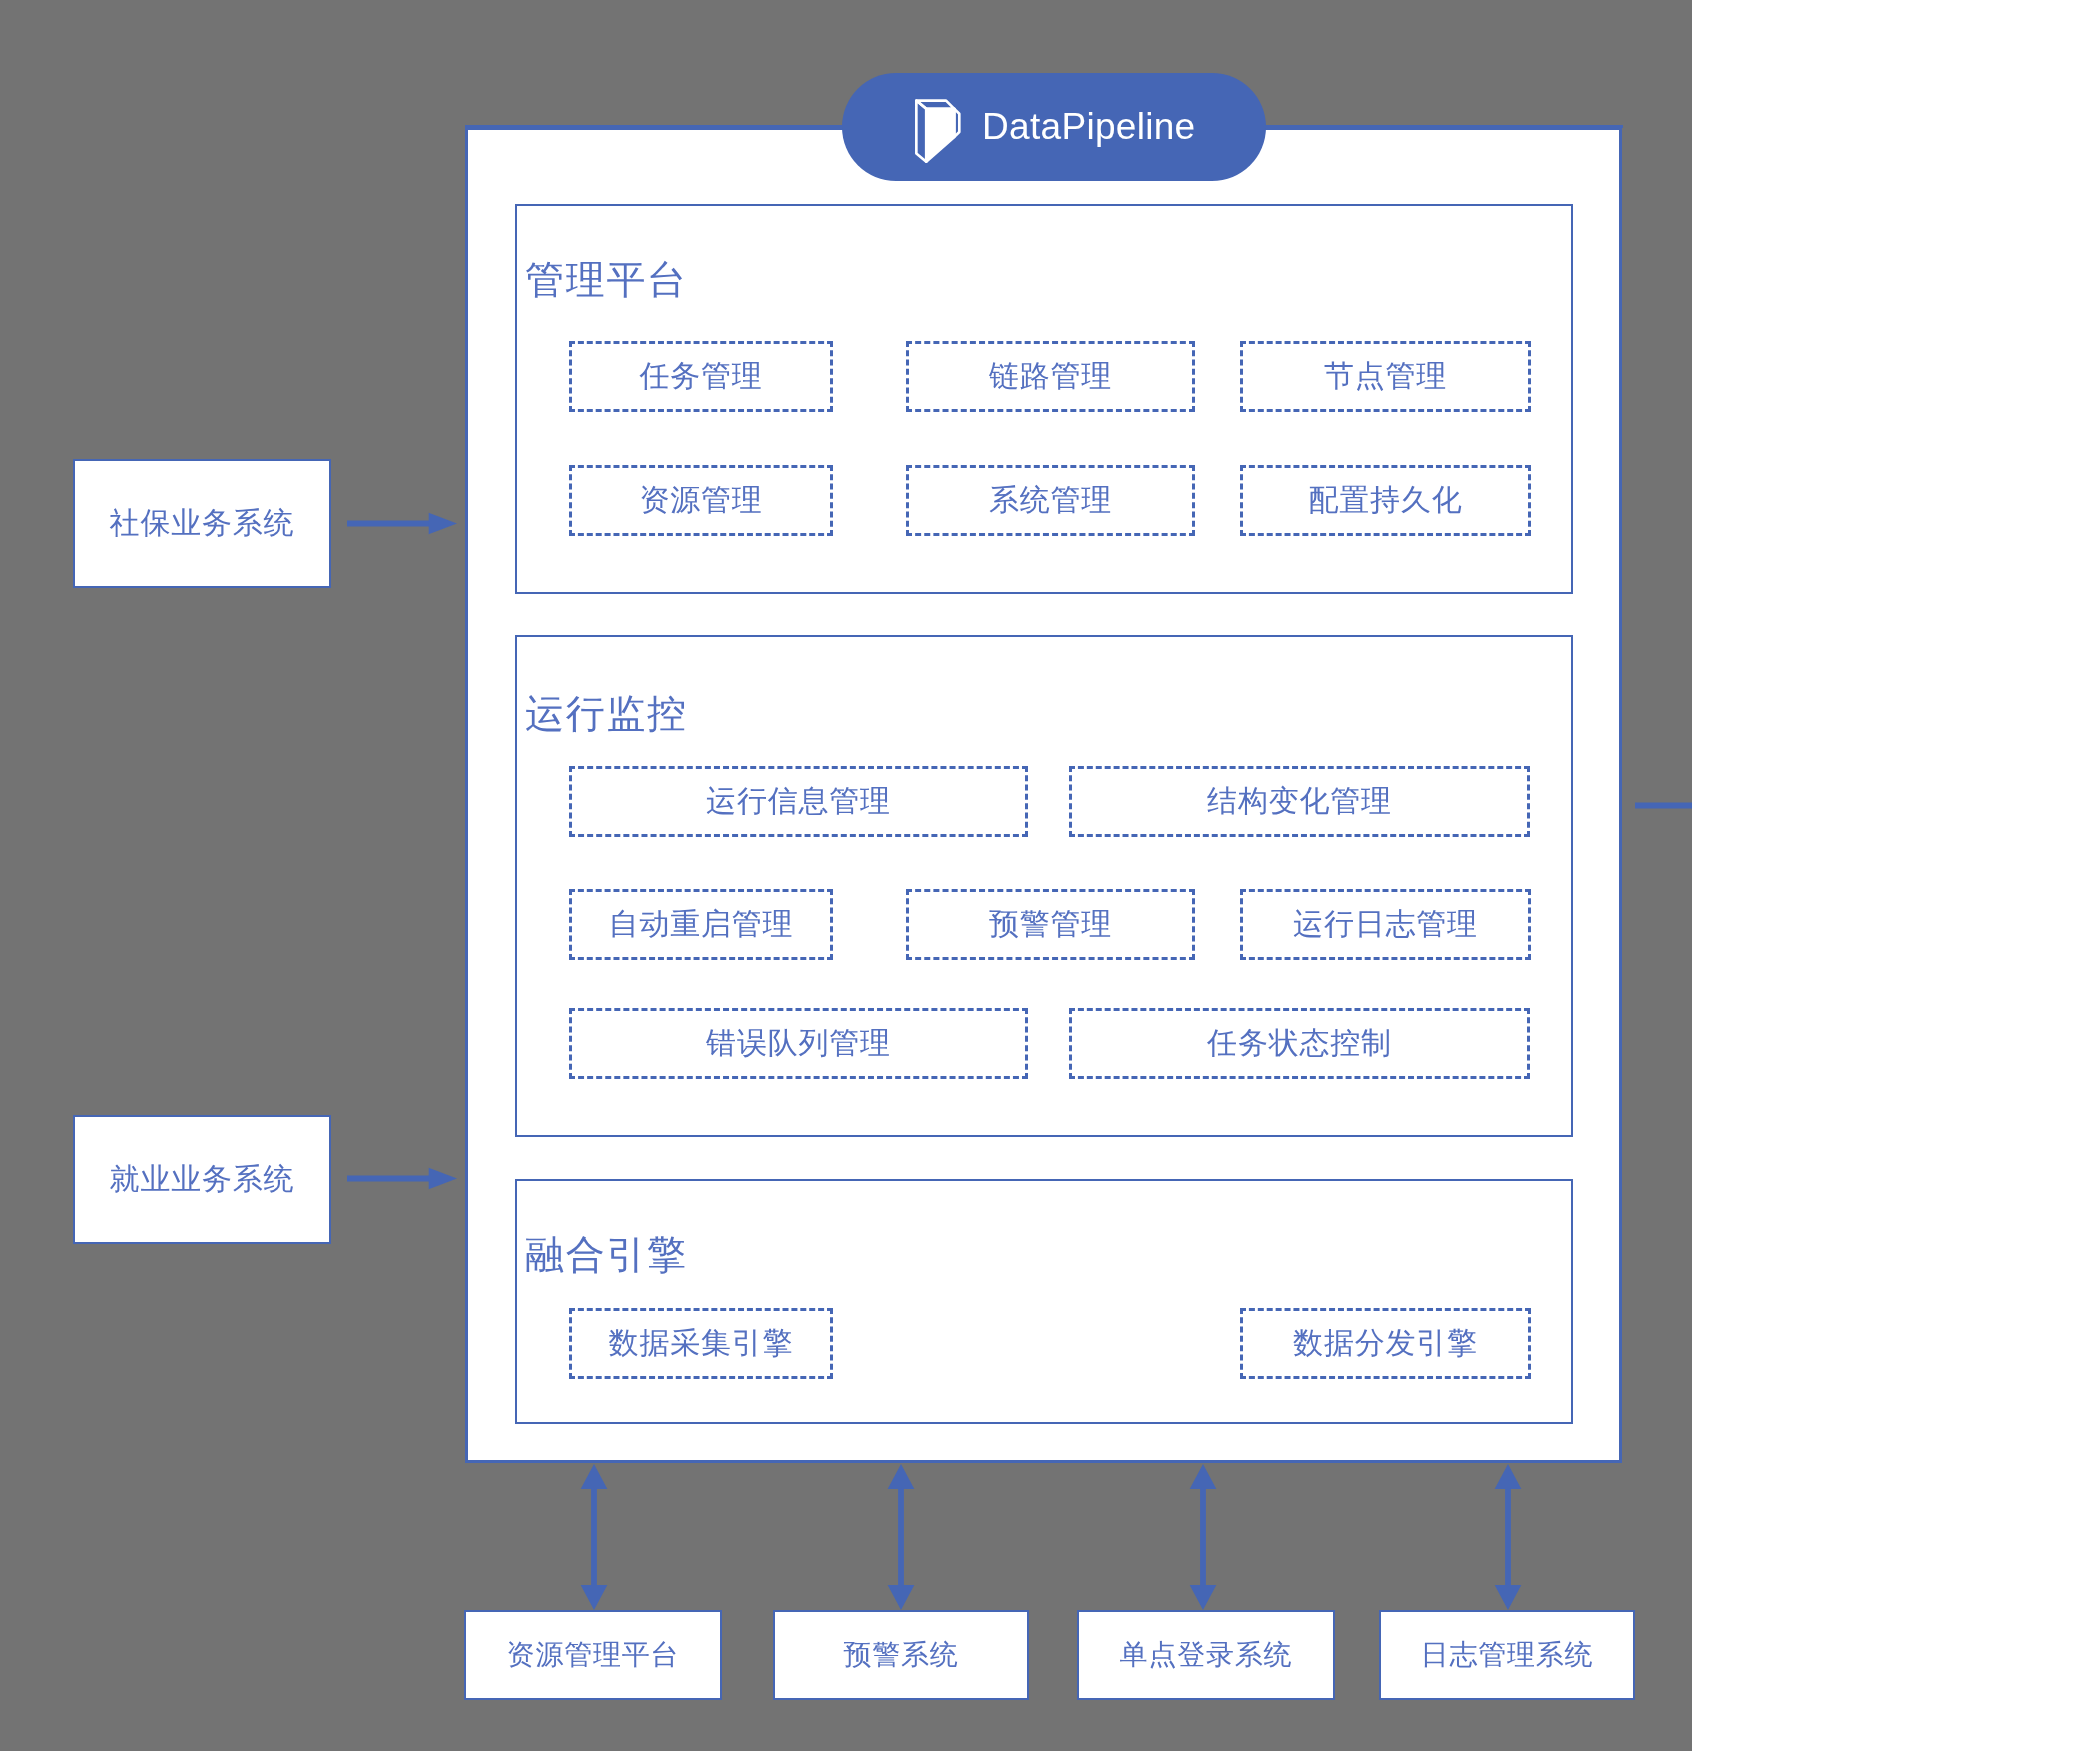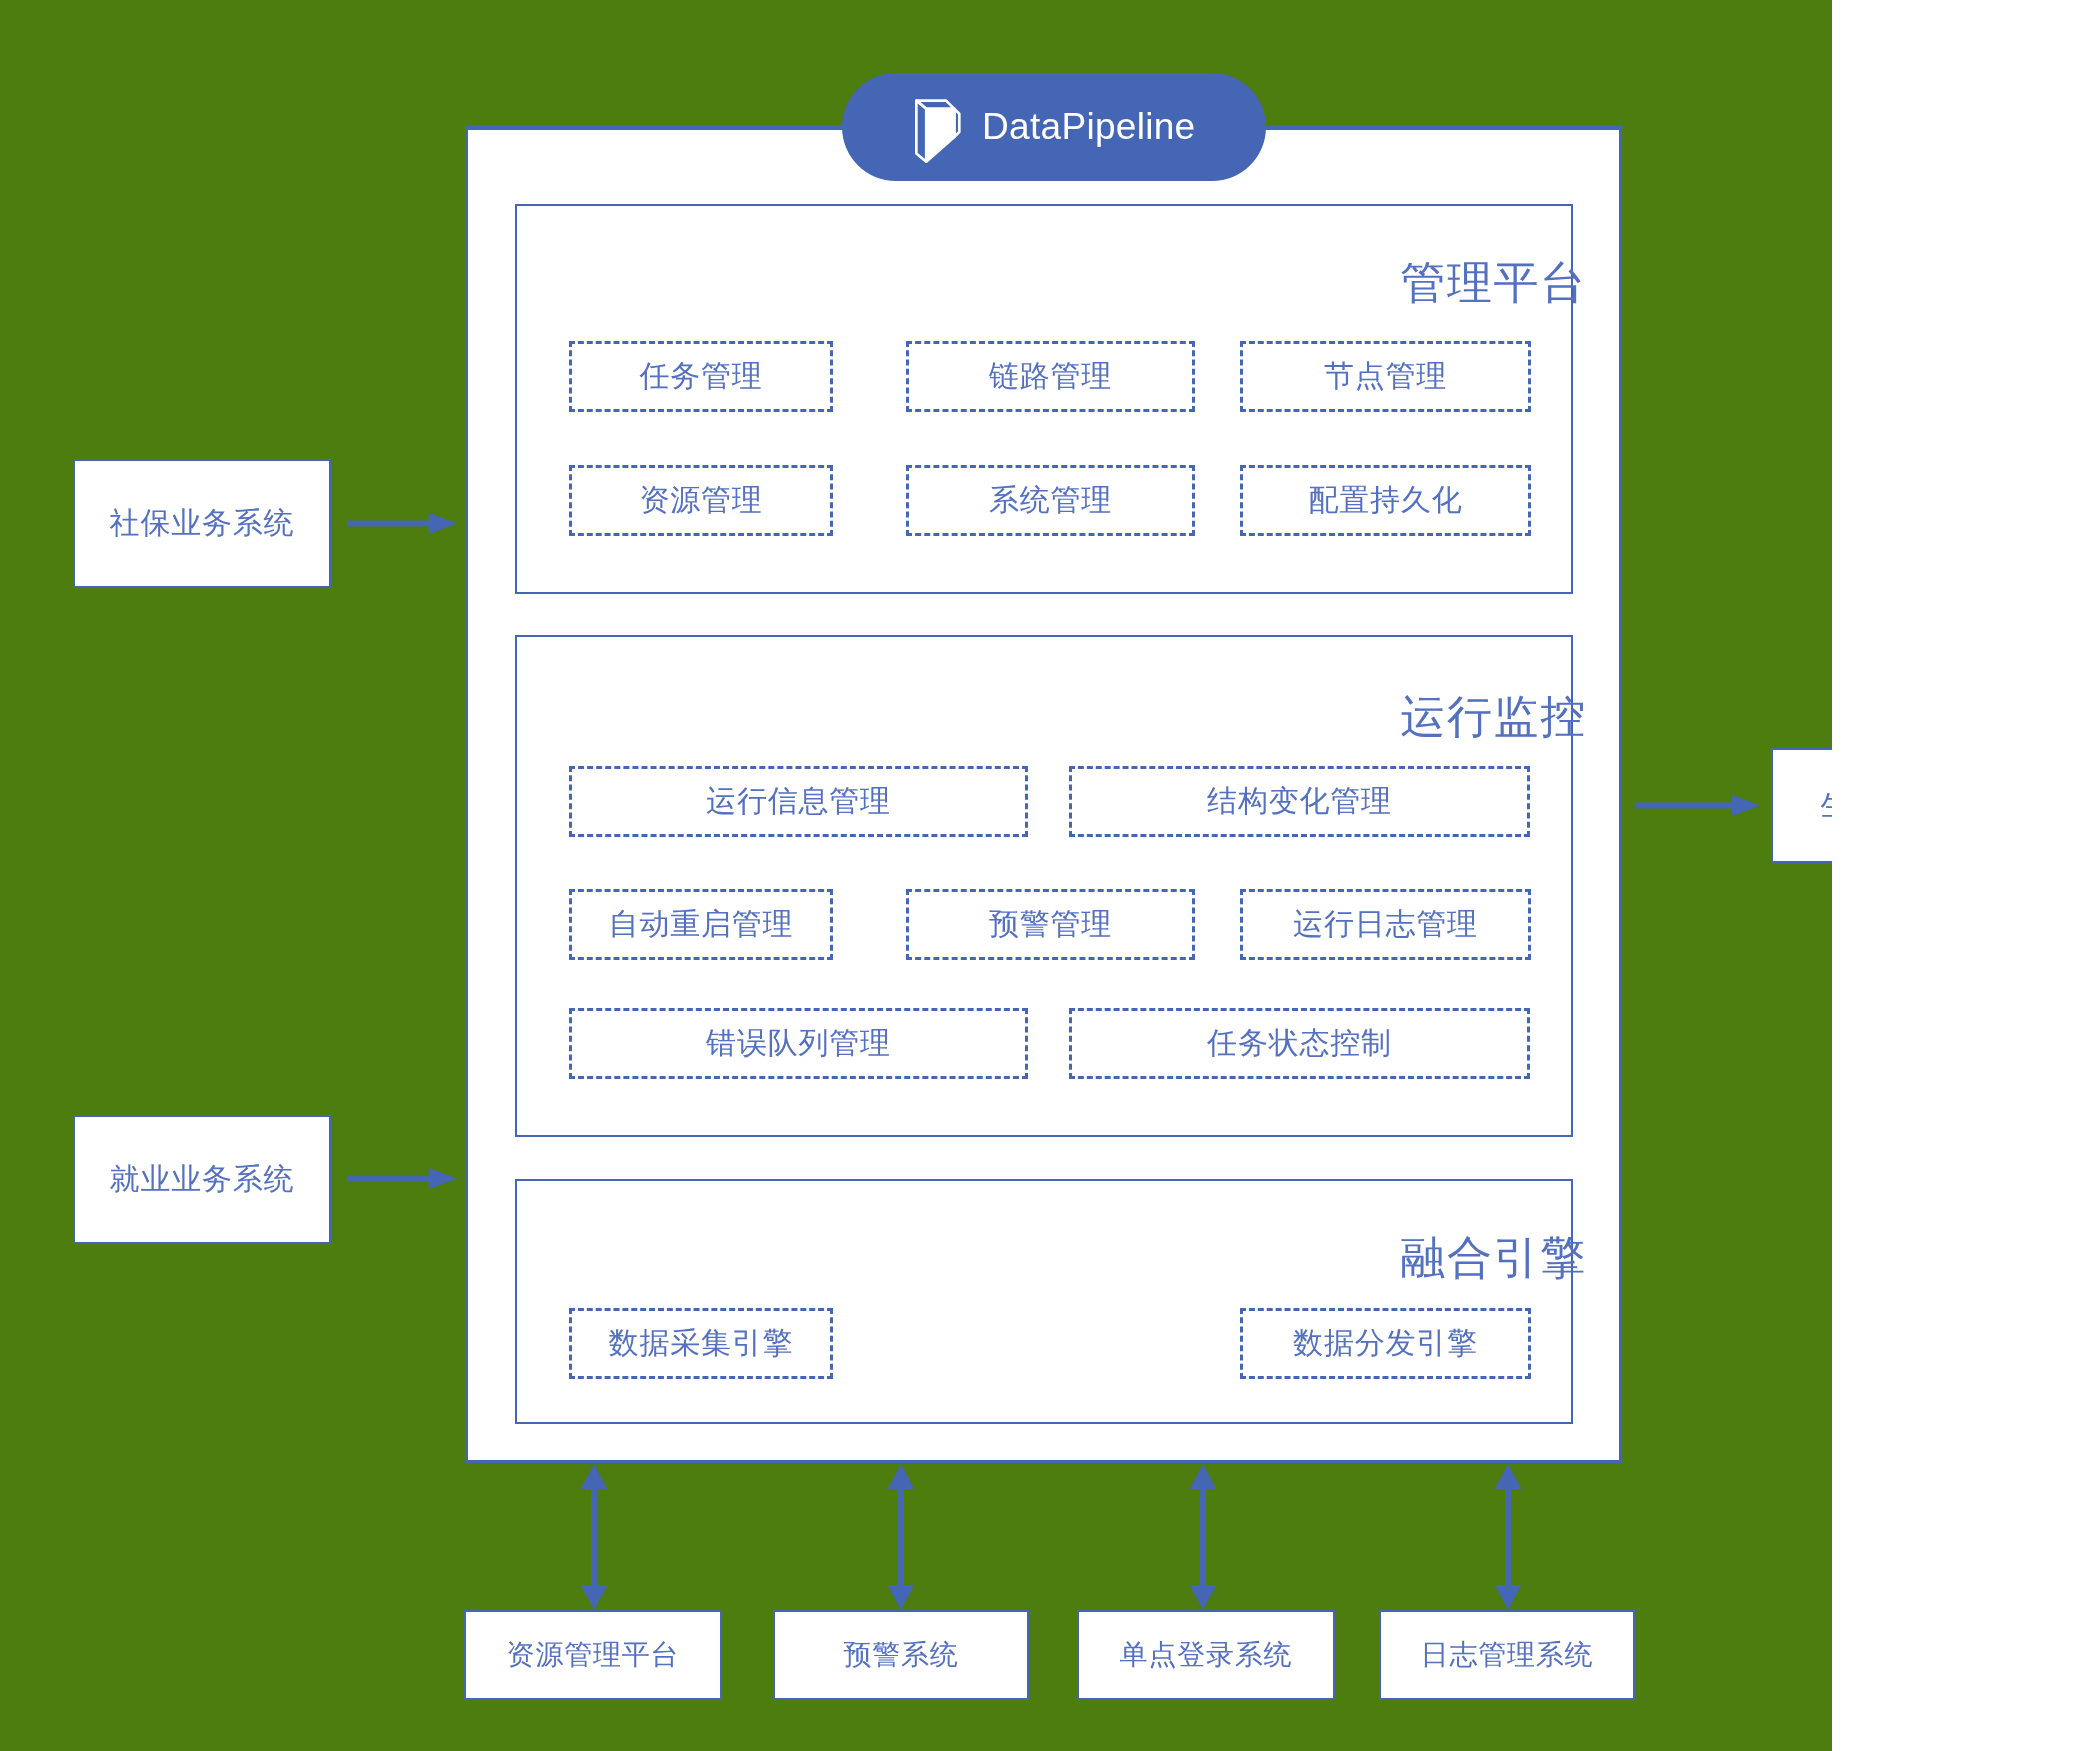--- a/index.html
+++ b/index.html
@@ -6,23 +6,23 @@
     margin: 0;
     padding: 0;
     background: #ffffff;
   }
   body {
     font-family: "Liberation Sans", "DejaVu Sans", sans-serif;
     color: #4566b5;
   }
   #canvas {
     position: relative;
-    width: 1832px;
+    width: 1692px;
     height: 1752px;
-    background: #4d7c0f;
+    background: #737373;
     overflow: hidden;
   }
 
   
   .abs { position: absolute; box-sizing: border-box; }
 
   
   .outer-frame {
     left: 465px;
     top: 127px;
@@ -61,24 +61,24 @@
     background: #ffffff;
     left: 515px;
     width: 1058px;
   }
   .panel-mgmt      { top: 204px;  height: 390px; }
   .panel-monitor   { top: 635px;  height: 502px; padding-left: 44px; }
   .panel-engine    { top: 1179px; height: 245px; }
 
   .section-title {
     position: absolute;
-    left: 16px;
+    left: 8px;
     width: 100%;
-    text-align: right;
-    font-size: 45px;
+    text-align: left;
+    font-size: 39px;
     color: #5470c0;
     font-weight: 400;
     letter-spacing: 1.7px;
   }
   .panel-mgmt    .section-title { top: 47px; }
   .panel-monitor .section-title { top: 50px; }
   .panel-engine  .section-title { top: 47px; }
 
   
   .module-box {

